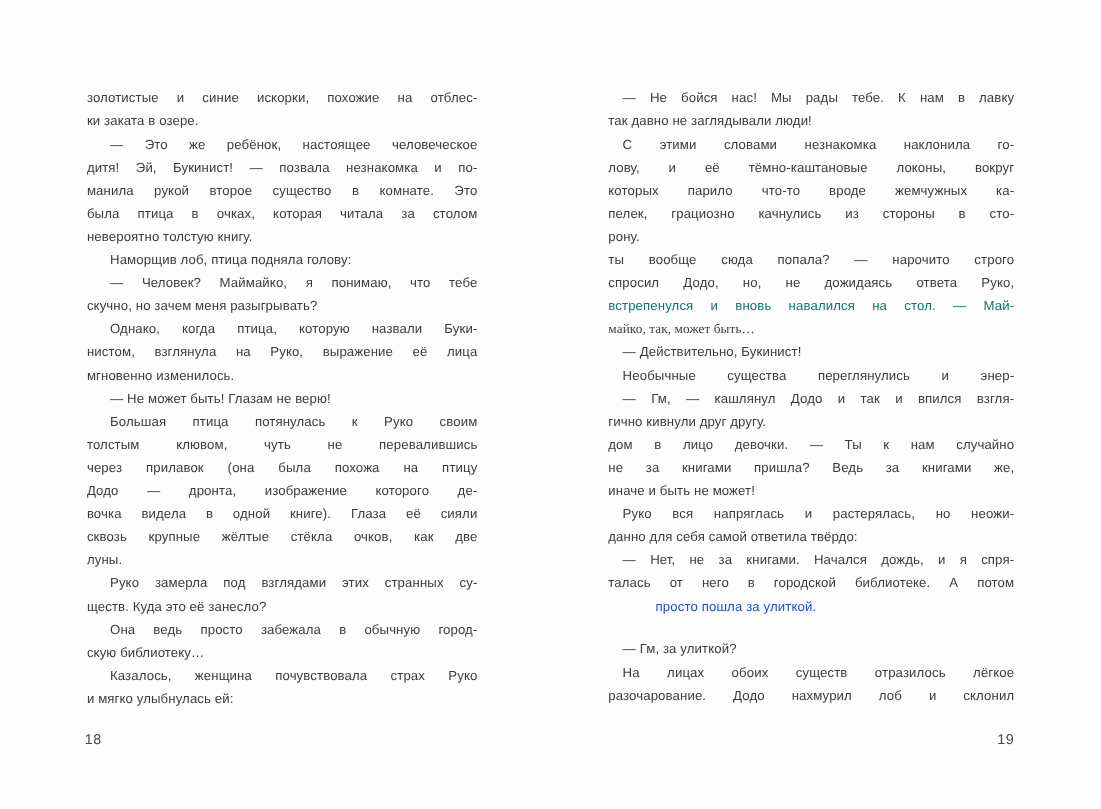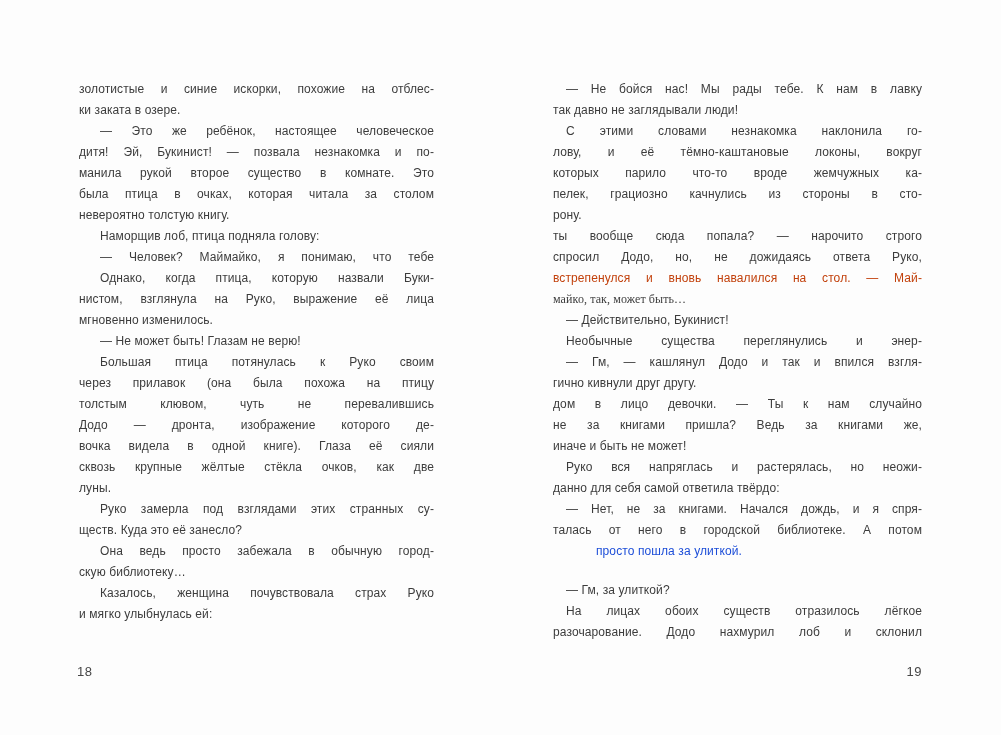--- a/index.html
+++ b/index.html
@@ -68,27 +68,28 @@
     <div class="text-column">
         <div class="line just" style="color: rgb(60, 60, 60);">золотистые и синие искорки, похожие на отблес-</div>
         <div class="line" style="color: rgb(60, 60, 60);">ки заката в озере.</div>
         <div class="line indent just" style="color: rgb(60, 60, 60);">— Это же ребёнок, настоящее человеческое</div>
         <div class="line just" style="color: rgb(60, 60, 60);">дитя! Эй, Букинист! — позвала незнакомка и по-</div>
         <div class="line just" style="color: rgb(60, 60, 60);">манила рукой второе существо в комнате. Это</div>
         <div class="line just" style="color: rgb(60, 60, 60);">была птица в очках, которая читала за столом</div>
         <div class="line" style="color: rgb(60, 60, 60);">невероятно толстую книгу.</div>
         <div class="line indent" style="color: rgb(60, 60, 60);">Наморщив лоб, птица подняла голову:</div>
         <div class="line indent just" style="color: rgb(60, 60, 60);">— Человек? Маймайко, я понимаю, что тебе</div>
+        <div class="line" style="color: rgb(60, 60, 60);">скучно, но зачем меня разыгрывать?</div>
         <div class="line indent just" style="color: rgb(60, 60, 60);">Однако, когда птица, которую назвали Буки-</div>
         <div class="line just" style="color: rgb(60, 60, 60);">нистом, взглянула на Руко, выражение её лица</div>
         <div class="line" style="color: rgb(60, 60, 60);">мгновенно изменилось.</div>
         <div class="line indent" style="color: rgb(60, 60, 60);">— Не может быть! Глазам не верю!</div>
         <div class="line indent just" style="color: rgb(60, 60, 60);">Большая птица потянулась к Руко своим</div>
+        <div class="line just" style="color: rgb(60, 60, 60);">толстым клювом, чуть не перевалившись</div>
         <div class="line just" style="color: rgb(60, 60, 60);">через прилавок (она была похожа на птицу</div>
-        <div class="line just" style="color: rgb(60, 60, 60);">толстым клювом, чуть не перевалившись</div>
         <div class="line just" style="color: rgb(60, 60, 60);">Додо — дронта, изображение которого де-</div>
         <div class="line just" style="color: rgb(60, 60, 60);">вочка видела в одной книге). Глаза её сияли</div>
         <div class="line just" style="color: rgb(60, 60, 60);">сквозь крупные жёлтые стёкла очков, как две</div>
         <div class="line" style="color: rgb(60, 60, 60);">луны.</div>
         <div class="line indent just" style="color: rgb(60, 60, 60);">Руко замерла под взглядами этих странных су-</div>
         <div class="line" style="color: rgb(60, 60, 60);">ществ. Куда это её занесло?</div>
         <div class="line indent just" style="color: rgb(60, 60, 60);">Она ведь просто забежала в обычную город-</div>
         <div class="line" style="color: rgb(60, 60, 60);">скую библиотеку…</div>
         <div class="line indent just" style="color: rgb(60, 60, 60);">Казалось, женщина почувствовала страх Руко</div>
         <div class="line" style="color: rgb(60, 60, 60);">и мягко улыбнулась ей:</div>
@@ -100,21 +101,21 @@
     <div class="text-column">
         <div class="line indent just" style="color: rgb(60, 60, 60);">— Не бойся нас! Мы рады тебе. К нам в лавку</div>
         <div class="line" style="color: rgb(60, 60, 60);">так давно не заглядывали люди!</div>
         <div class="line indent just" style="color: rgb(60, 60, 60);">С этими словами незнакомка наклонила го-</div>
         <div class="line just" style="color: rgb(60, 60, 60);">лову, и её тёмно-каштановые локоны, вокруг</div>
         <div class="line just" style="color: rgb(60, 60, 60);">которых парило что-то вроде жемчужных ка-</div>
         <div class="line just" style="color: rgb(60, 60, 60);">пелек, грациозно качнулись из стороны в сто-</div>
         <div class="line" style="color: rgb(60, 60, 60);">рону.</div>
         <div class="line just" style="color: rgb(60, 60, 60);">ты вообще сюда попала? — нарочито строго</div>
         <div class="line just" style="color: rgb(60, 60, 60);">спросил Додо, но, не дожидаясь ответа Руко,</div>
-        <div class="line just" style="color: #c2410c;">встрепенулся и вновь навалился на стол. — Май-</div>
+        <div class="line just" style="color: #0f766e;">встрепенулся и вновь навалился на стол. — Май-</div>
         <div class="line" style="color: rgb(60, 60, 60); font-family: Liberation Serif, serif;">майко, так, может быть…</div>
         <div class="line indent" style="color: rgb(60, 60, 60);">— Действительно, Букинист!</div>
         <div class="line indent just" style="color: rgb(60, 60, 60);">Необычные существа переглянулись и энер-</div>
         <div class="line indent just" style="color: rgb(60, 60, 60);">— Гм, — кашлянул Додо и так и впился взгля-</div>
         <div class="line" style="color: rgb(60, 60, 60);">гично кивнули друг другу.</div>
         <div class="line just" style="color: rgb(60, 60, 60);">дом в лицо девочки. — Ты к нам случайно</div>
         <div class="line just" style="color: rgb(60, 60, 60);">не за книгами пришла? Ведь за книгами же,</div>
         <div class="line" style="color: rgb(60, 60, 60);">иначе и быть не может!</div>
         <div class="line indent just" style="color: rgb(60, 60, 60);">Руко вся напряглась и растерялась, но неожи-</div>
         <div class="line" style="color: rgb(60, 60, 60);">данно для себя самой ответила твёрдо:</div>

